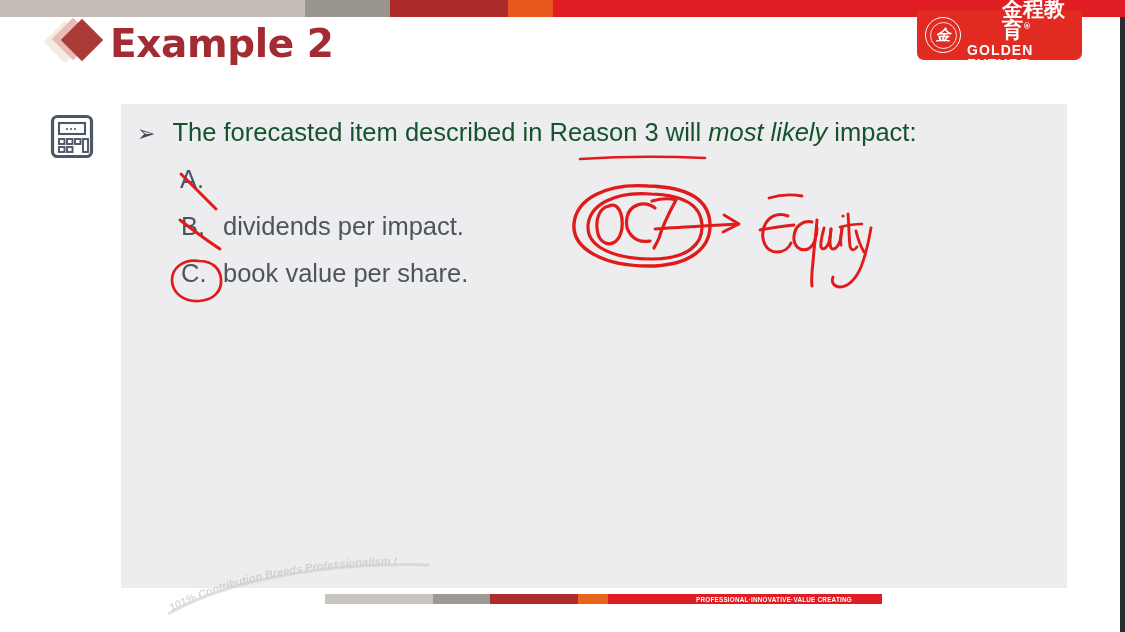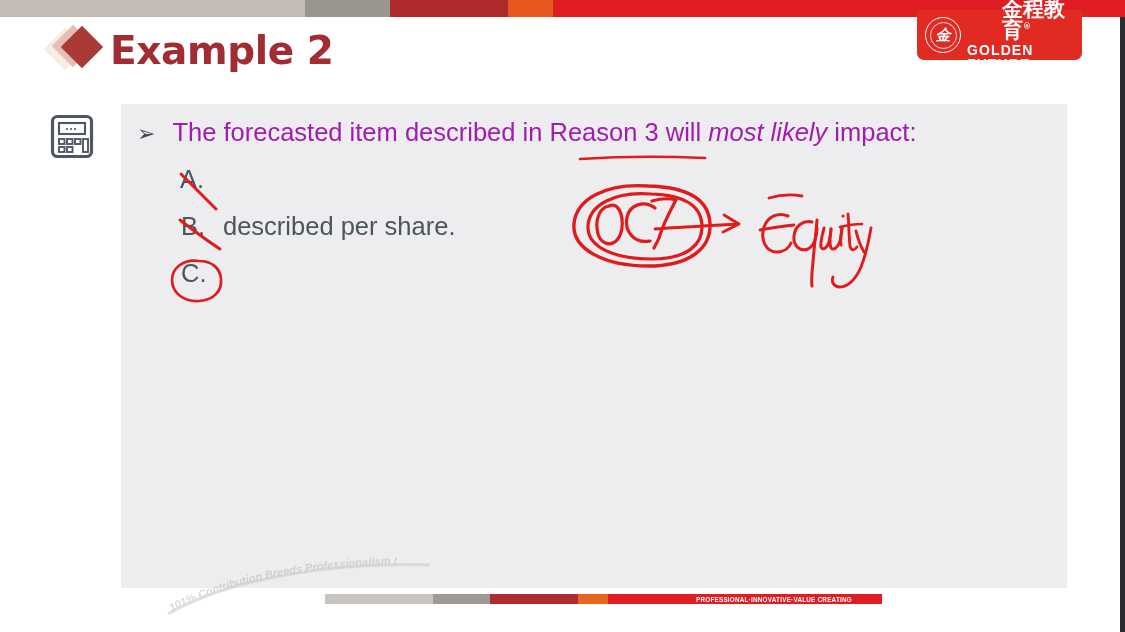--- a/index.html
+++ b/index.html
@@ -74,21 +74,21 @@
     font-family: "Liberation Sans", sans-serif;
     font-size: 14px;
     font-weight: bold;
     color: #ffffff;
     letter-spacing: 1.1px;
     margin-top: 2px;
   }
 
   
   #title-row {
-    position: absolute; left: 48px; top: 23px;
+    position: absolute; left: 48px; top: 16px;
     display: flex; align-items: center;
   }
   #title-diamond {
     position: relative; width: 58px; height: 52px; flex: 0 0 58px;
   }
   #title-diamond i {
     position: absolute; display: block;
     width: 30px; height: 30px;
     transform: rotate(45deg);
   }
@@ -126,21 +126,21 @@
     font-family: "DejaVu Sans", sans-serif;
     font-size: 22px;
     color: #3f4a55;
     line-height: 1;
     margin-top: 5px;
     flex: 0 0 auto;
   }
   #q-text {
     font-family: "Liberation Sans", sans-serif;
     font-size: 25.5px;
-    color: #a21caf;
+    color: #14532d;
     line-height: 1.12;
     margin-left: 17px;
     white-space: nowrap;
   }
   #q-text .ital { font-style: italic; }
 
   
   #choices {
     position: absolute; left: 59px; top: 63px;
   }
@@ -251,24 +251,25 @@
         <span id="q-text"><span>The forecasted item described in </span><span>Reason 3</span><span> will </span><span class="ital">most likely</span><span> impact:</span></span>
       </div>
     </div>
 
     <div id="choices">
       <div class="choice c-a">
         <span class="letter">A.</span>
       </div>
       <div class="choice c-b">
         <span class="letter">B.</span>
-        <span class="txt">described per share.</span>
+        <span class="txt">dividends per impact.</span>
       </div>
       <div class="choice c-c">
         <span class="letter">C.</span>
+        <span class="txt">book value per share.</span>
       </div>
     </div>
   </div>
 
   <svg id="ink" viewBox="0 0 1125 632">
     <g fill="none" stroke="#e01b1b" stroke-linecap="round" stroke-linejoin="round">
 
       <path d="M580,159 C618,156.5 660,156 705,158" stroke-width="2.6"></path>
 
       <path d="M181,174 C192,185 204,197 216,209" stroke-width="3.0"></path>

